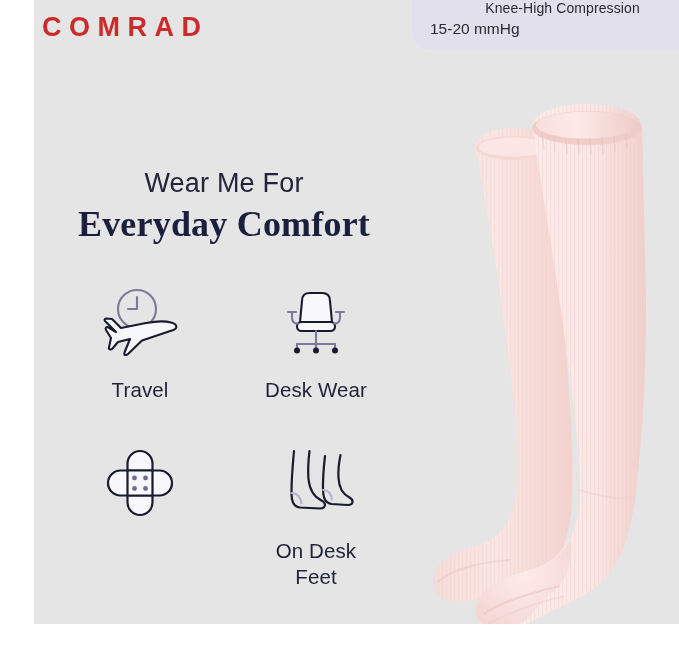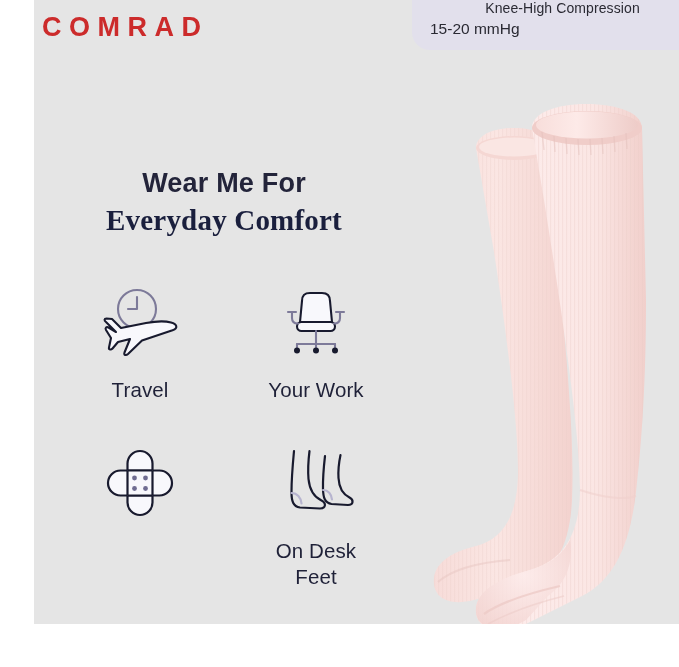--- a/index.html
+++ b/index.html
@@ -63,28 +63,28 @@
   #headline-block {
     position: absolute;
     left: 0;
     top: 168px;
     width: 380px;
     text-align: center;
   }
   #headline-kicker {
     font-family: "Liberation Sans", sans-serif;
     font-size: 27px;
-    font-weight: 700;
+    font-weight: 400;
     color: #23243a;
     letter-spacing: 0.2px;
     line-height: 1.15;
   }
   #headline-main {
     font-family: "Liberation Serif", serif;
-    font-size: 29px;
+    font-size: 36px;
     font-weight: bold;
     color: #1a1f3d;
     letter-spacing: 0.2px;
     line-height: 1.2;
     margin-top: 4px;
   }
 
   
   #benefit-grid {
     position: absolute;
@@ -172,21 +172,21 @@
           <path d="M22 30 H30 M26 30 V36 C26 40 29 41.5 32 41.5" stroke="#7d7a99" stroke-width="2.1" stroke-linecap="round" fill="none"></path>
           <path d="M78 30 H70 M74 30 V36 C74 40 71 41.5 68 41.5" stroke="#7d7a99" stroke-width="2.1" stroke-linecap="round" fill="none"></path>
           <path d="M50 49 V62" stroke="#7d7a99" stroke-width="2.1" stroke-linecap="round"></path>
           <path d="M31 62 H69" stroke="#7d7a99" stroke-width="2.1" stroke-linecap="round"></path>
           <path d="M31 62 V67 M50 62 V67 M69 62 V67" stroke="#7d7a99" stroke-width="2.1" stroke-linecap="round"></path>
           <circle cx="31" cy="68.5" r="3" fill="#181a2e"></circle>
           <circle cx="50" cy="68.5" r="3" fill="#181a2e"></circle>
           <circle cx="69" cy="68.5" r="3" fill="#181a2e"></circle>
         </svg>
       </div>
-      <div class="benefit-label">Your Work</div>
+      <div class="benefit-label">Desk Wear</div>
     </div>
 
     <div class="benefit-cell">
       <div class="benefit-icon">
         <svg width="100" height="80" viewBox="0 0 100 80" fill="none">
           <rect x="37.5" y="8" width="25" height="64" rx="12.5" stroke="#181a2e" stroke-width="2.2" fill="#f8f8fc"></rect>
           <rect x="18" y="27.5" width="64" height="25" rx="12.5" stroke="#181a2e" stroke-width="2.2" fill="#f8f8fc"></rect>
           <rect x="37.5" y="27.5" width="25" height="25" fill="#f8f8fc"></rect>
           <path d="M37.5 27.5 H62.5 M37.5 52.5 H62.5" stroke="#181a2e" stroke-width="2.2"></path>
           <path d="M37.5 27.5 V52.5 M62.5 27.5 V52.5" stroke="#181a2e" stroke-width="2.2"></path>

